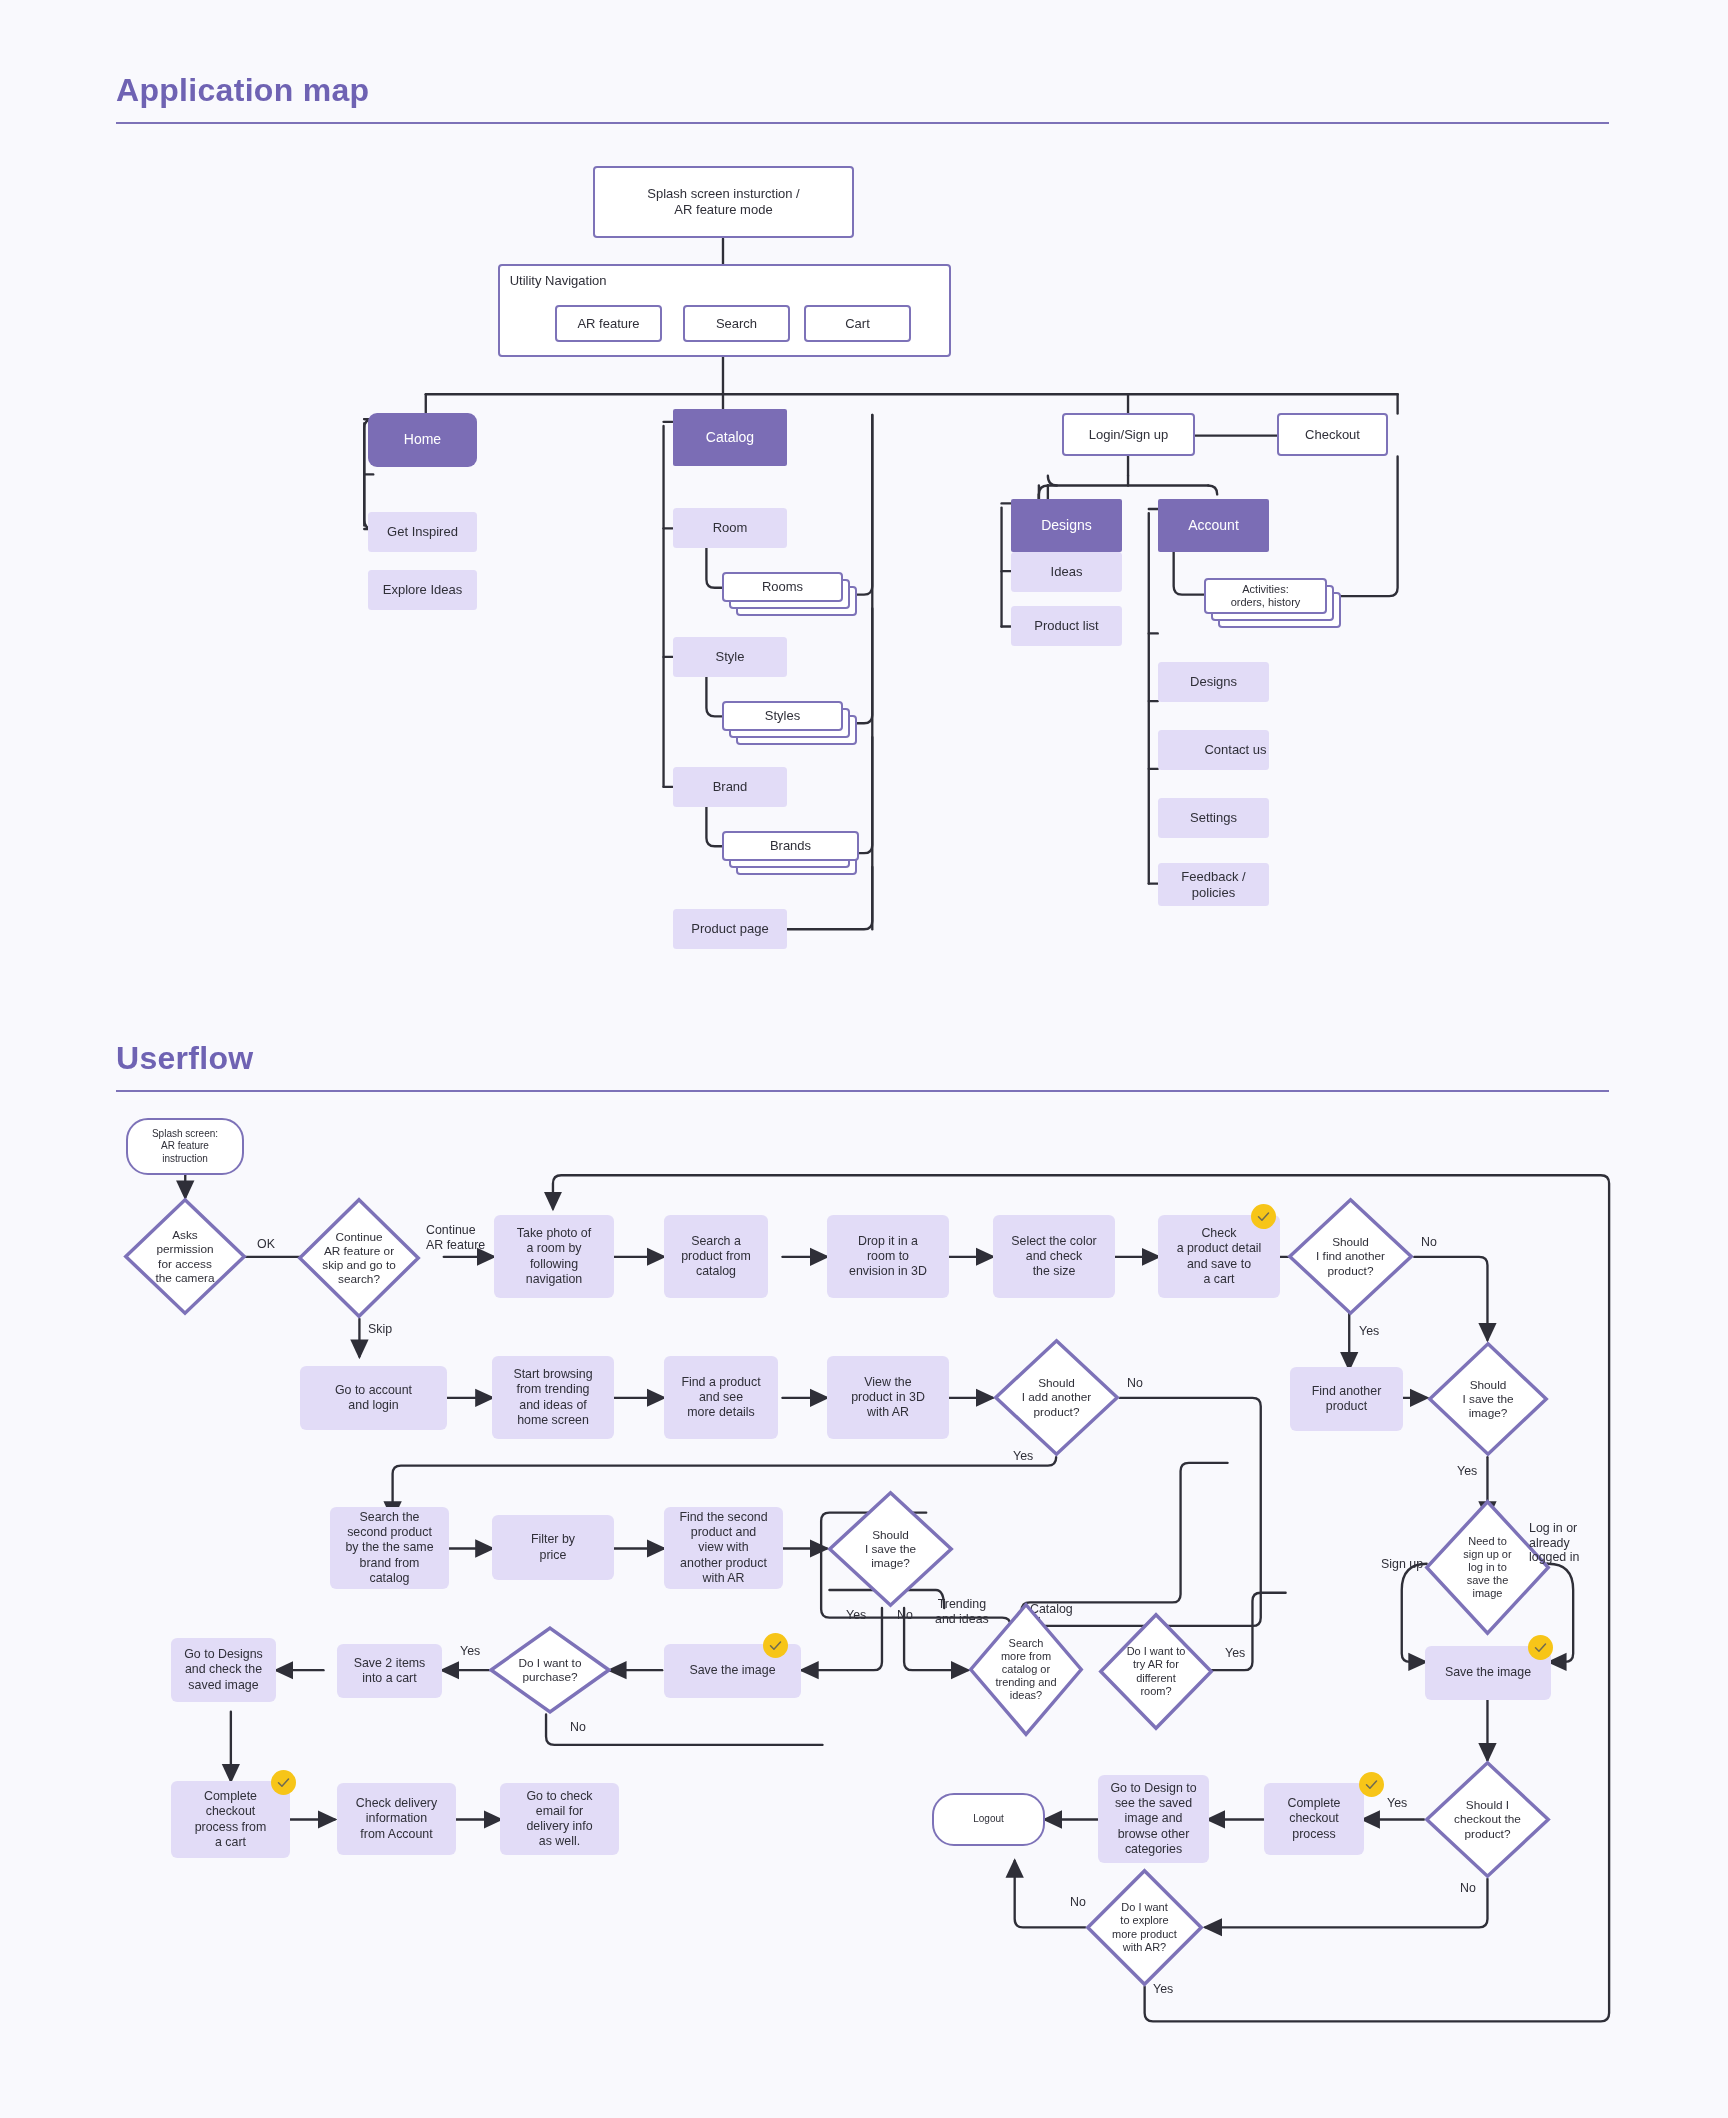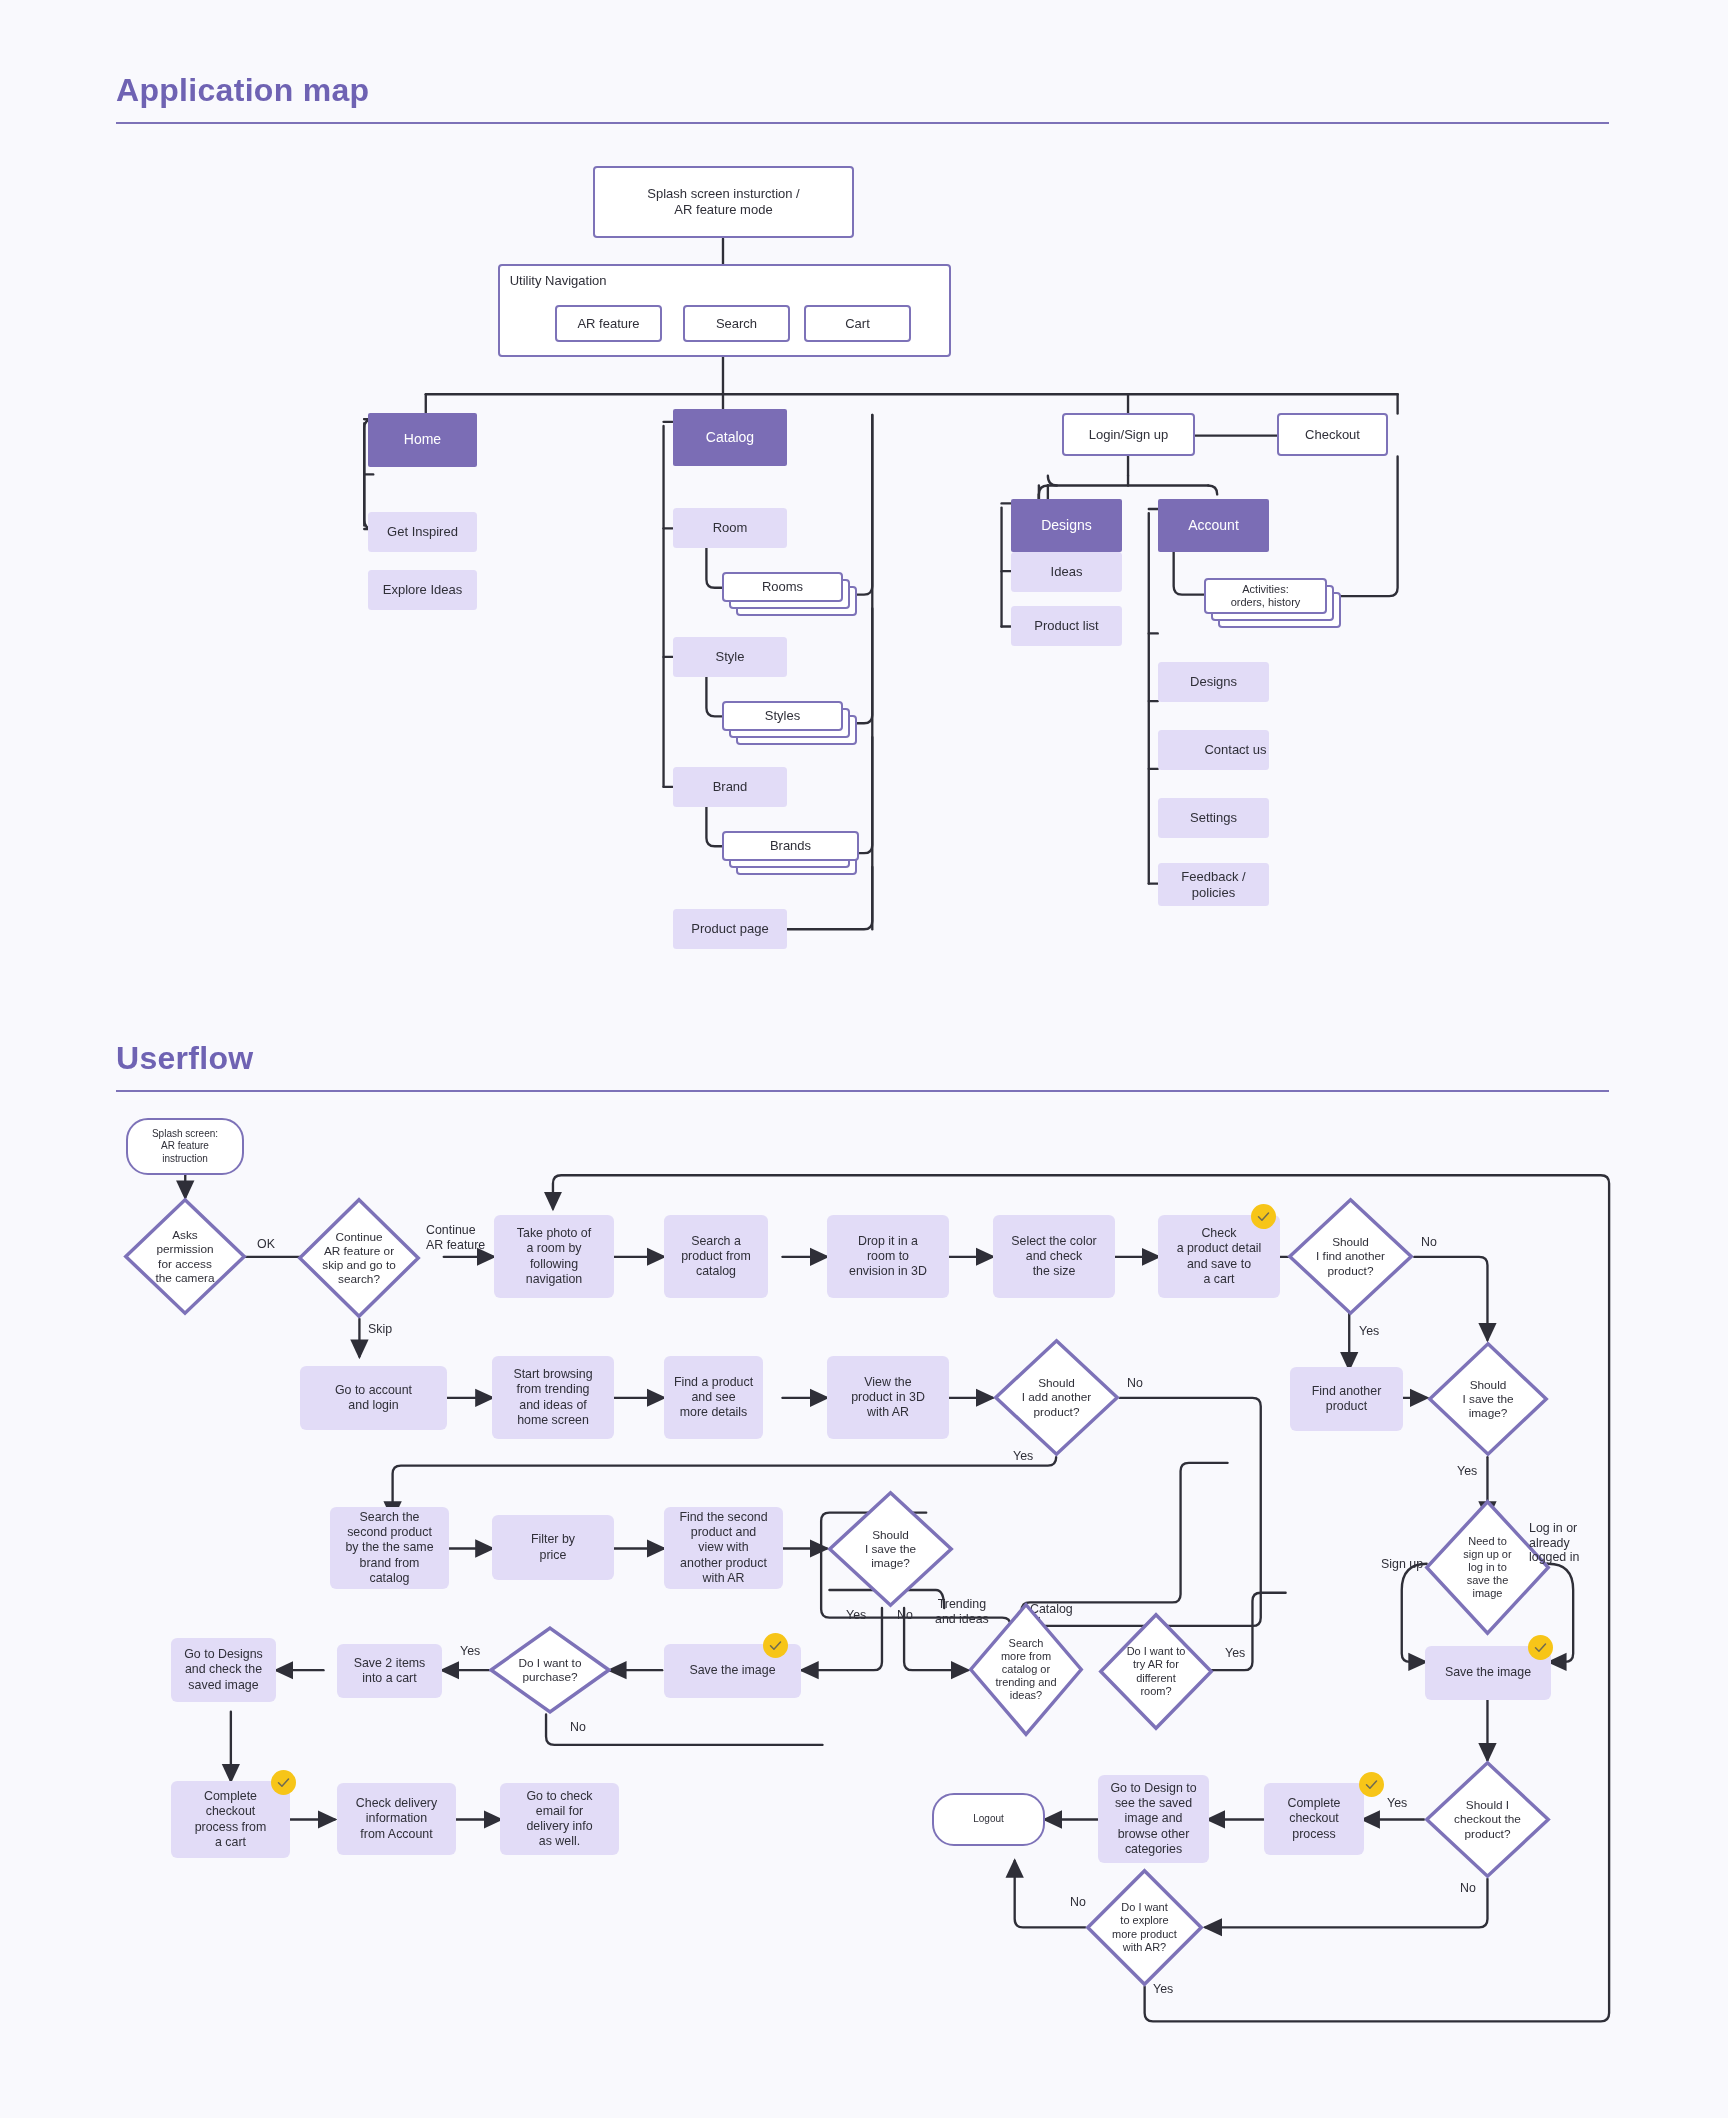--- a/index.html
+++ b/index.html
@@ -285,21 +285,21 @@
 <div class="node n-outline" style="left:593px; top:166px; width:261px; height:72px;">Splash screen insturction /
 AR feature mode</div>
 
 <div class="node n-outline" style="left:498px; top:264px; width:453px; height:93px; display:block;">
   <div style="position:absolute; left:9.7px; top:7px; font-size:13px;">Utility Navigation</div>
   <div class="node n-outline" style="left:55px; top:39px; width:107px; height:37px;">AR feature</div>
   <div class="node n-outline" style="left:183px; top:39px; width:107px; height:37px;">Search</div>
   <div class="node n-outline" style="left:304px; top:39px; width:107px; height:37px;">Cart</div>
 </div>
 
-<div class="node n-primary" style="left:368px; top:413px; width:109px; height:54px;">Home</div>
+<div class="node n-primary" style="left:368px; top:413px; width:109px; height:54px;border-radius:9px;">Home</div>
 <div class="node n-light" style="left:368px; top:512px; width:109px; height:40px;">Get Inspired</div>
 <div class="node n-light" style="left:368px; top:570px; width:109px; height:40px;">Explore Ideas</div>
 
 <div class="node n-primary" style="left:673px; top:409px; width:114px; height:57px;">Catalog</div>
 <div class="node n-light" style="left:673px; top:508px; width:114px; height:40px;">Room</div>
 <div class="node n-light" style="left:673px; top:637px; width:114px; height:40px;">Style</div>
 <div class="node n-light" style="left:673px; top:767px; width:114px; height:40px;">Brand</div>
 
 <div class="stack-wrap" style="left:722px; top:572px; width:137px; height:54px;">
   <div class="s3" style="width:121px; height:30px;"></div>
@@ -402,21 +402,21 @@
 </div>
 <div class="edge-label" style="left:1421px; top:1235px;">No</div>
 <div class="edge-label" style="left:1359px; top:1324px;">Yes</div>
 
 <div class="node n-proc" style="left:300px; top:1366px; width:147px; height:64px;">Go to account
 and login</div>
 <div class="node n-proc" style="left:492px; top:1356px; width:122px; height:83px;">Start browsing
 from trending
 and ideas of
 home screen</div>
-<div class="node n-proc" style="left:664px; top:1356px; width:99px; height:83px;">Find a product
+<div class="node n-proc" style="left:664px; top:1356px; width:114px; height:83px;">Find a product
 and see
 more details</div>
 <div class="node n-proc" style="left:827px; top:1356px; width:122px; height:83px;">View the
 product in 3D
 with AR</div>
 
 <div class="node n-dec" style="left:993px; top:1338px; width:127px; height:119px;">
   <svg class="dia" viewBox="0 0 184 172" preserveAspectRatio="none">
     <polygon points="92,4 180,86 92,168 4,86" fill="#ffffff" stroke="#7d72b8" stroke-width="5"></polygon>
   </svg>

